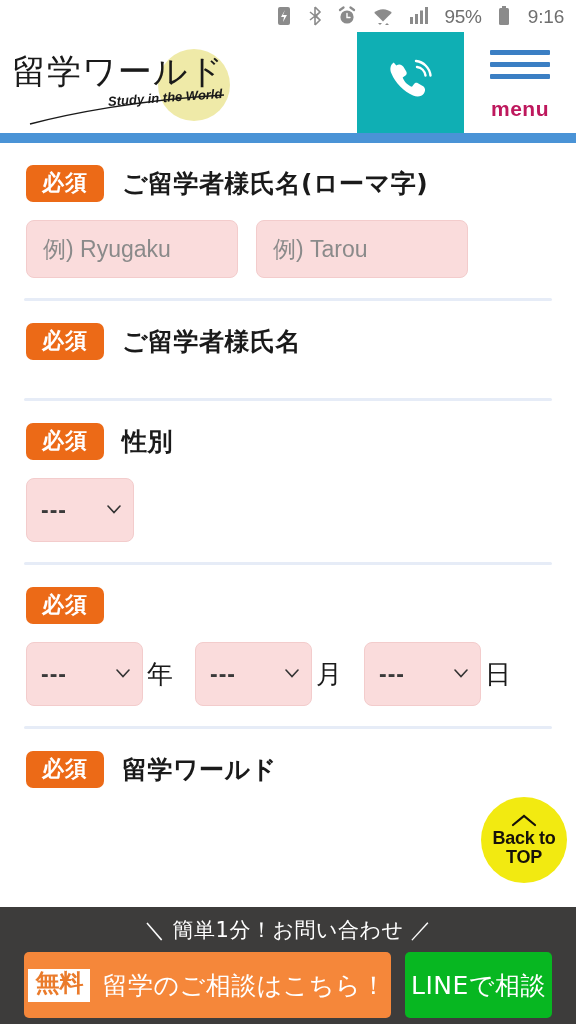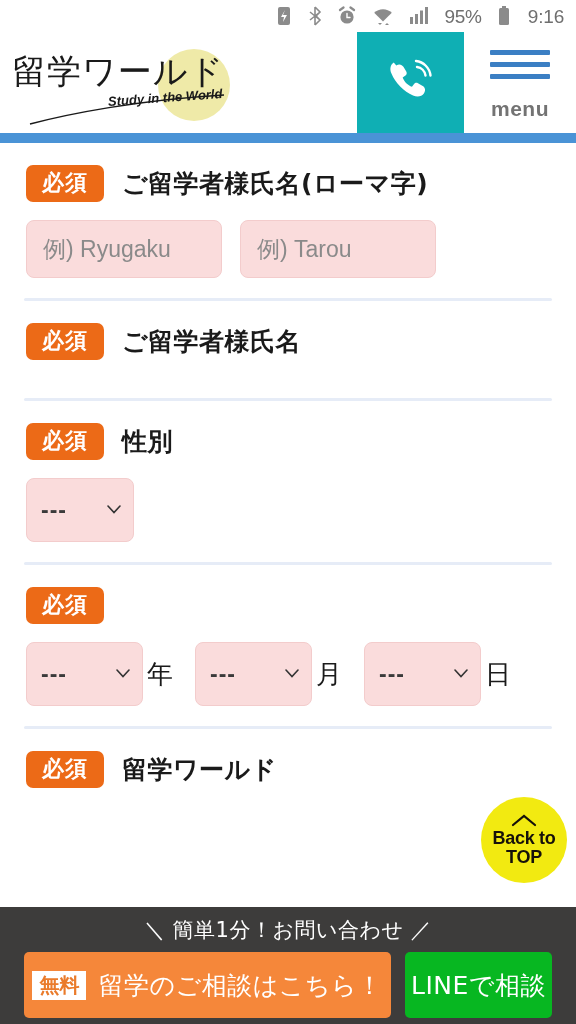--- a/index.html
+++ b/index.html
@@ -133,21 +133,21 @@
   .menu-bars span {
     display: block;
     height: 5px;
     background: #3b7fc4;
     border-radius: 1px;
     margin-bottom: 7px;
   }
   .menu-label {
     font-size: 21px;
     font-weight: bold;
-    color: #737373;
+    color: #be185d;
     letter-spacing: 0.5px;
     margin-top: 11px;
   }
 
   
   .blue-band {
     position: absolute;
     top: 133px; left: 0;
     width: 576px;
     height: 10px;
@@ -199,21 +199,21 @@
   .inputs-line {
     display: flex;
     gap: 18px;
     align-items: center;
   }
   .pink-input {
     background: #fadcdc;
     border: 1px solid #f3cccc;
     border-radius: 8px;
     height: 58px;
-    width: 196px;
+    width: 212px;
     padding: 0 16px;
     font-size: 23px;
     color: #7d7d7d;
     font-family: "Liberation Sans", sans-serif;
     outline: none;
   }
   .pink-input::placeholder { color: #8a8a8a; opacity: 1; }
 
   .pink-select {
     position: relative;
@@ -313,25 +313,25 @@
     border-radius: 5px;
     display: flex;
     align-items: center;
     justify-content: center;
     gap: 12px;
     cursor: pointer;
   }
   .badge-free {
     background: #ffffff;
     color: #ea7b2b;
-    font-size: 20px;
+    font-size: 24px;
     font-weight: bold;
     padding: 4px 7px 5px 7px;
     line-height: 1;
-    font-family: Liberation Sans, sans-serif;
+    font-family: Liberation Mono, monospace;
   }
   .btn-consult-label {
     color: #ffffff;
     font-size: 25px;
     letter-spacing: 0.5px;
     font-family: "DejaVu Sans", sans-serif;
   }
   .btn-line {
     width: 147px;
     height: 66px;

